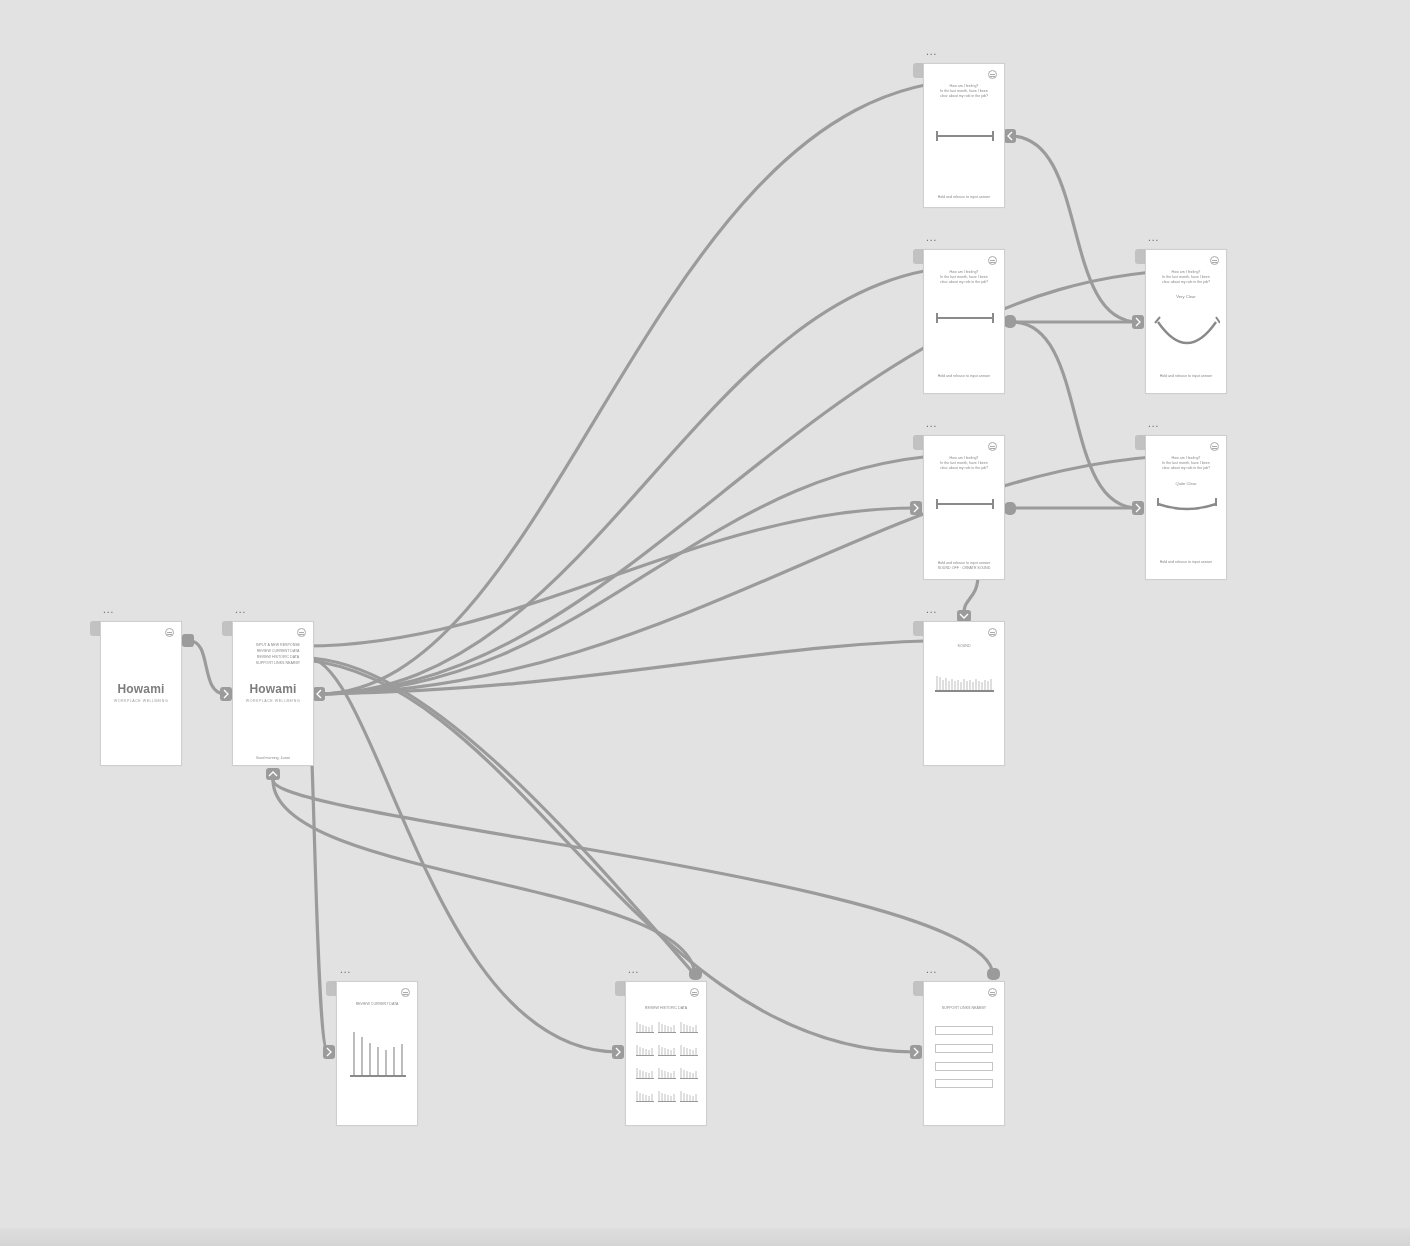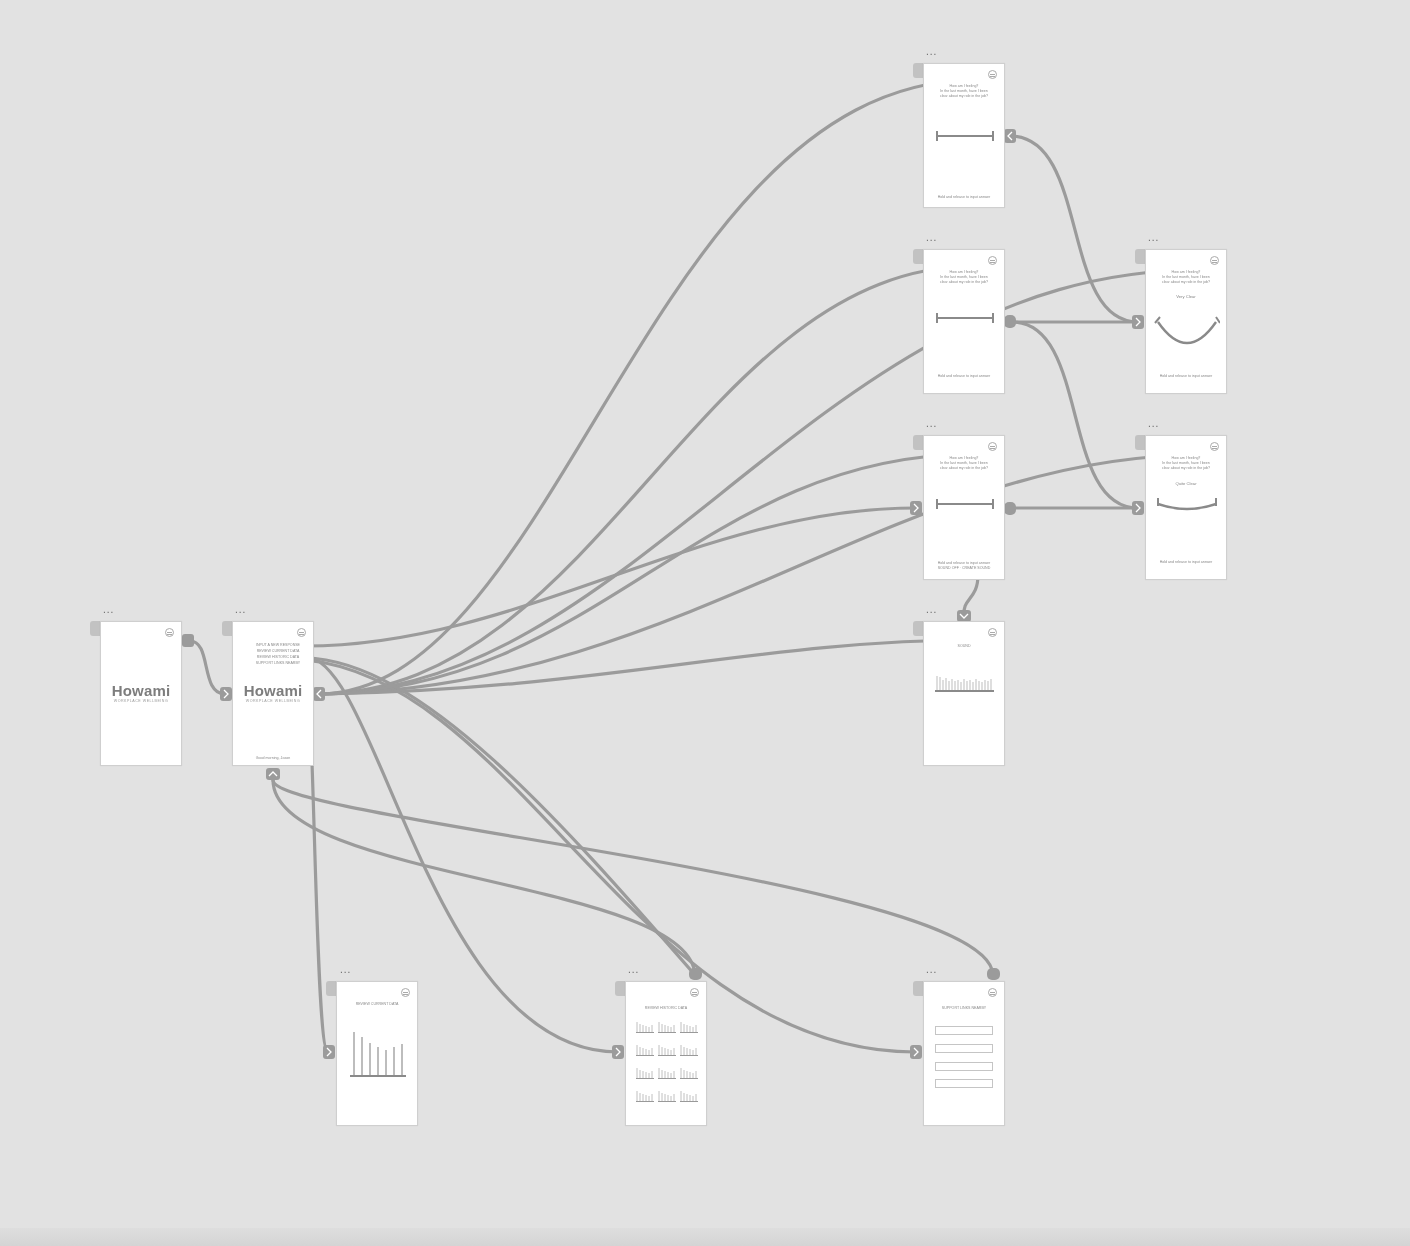--- a/index.html
+++ b/index.html
@@ -5,21 +5,21 @@
   html,body{margin:0;padding:0;}
   body{width:1410px;height:1246px;background:#e2e2e2;position:relative;overflow:hidden;font-family:"Liberation Sans",sans-serif;color:#777;}
   .bottom-shade{position:absolute;left:0;top:1228px;width:1410px;height:18px;background:linear-gradient(#dedede,#d4d4d4);}
   .artboard{position:absolute;width:82px;height:145px;background:#fff;border:1px solid #cfcfcf;box-sizing:border-box;box-shadow:0 0 1px rgba(0,0,0,0.08);}
   .dots{position:absolute;font-size:10px;letter-spacing:1px;color:#666;line-height:8px;}
   .tab{position:absolute;width:12px;height:15px;background:#c2c2c2;border-radius:3px 0 0 3px;}
   .menu-icon{position:absolute;right:7px;top:6px;width:9px;height:9px;border:1px solid #aaa;border-radius:50%;box-sizing:border-box;}
   .menu-icon::before{content:"";position:absolute;left:1px;right:1px;top:3px;height:1px;background:#aaa;}
   .menu-icon::after{content:"";position:absolute;left:1px;right:1px;top:5px;height:1px;background:#aaa;}
   .tiny{position:absolute;left:0;right:0;text-align:center;font-size:3.6px;line-height:4.6px;color:#888;}
-  .logo{position:absolute;left:0;right:0;text-align:center;font-size:15px;font-weight:bold;color:#7d7d7d;letter-spacing:0.2px;}
+  .logo{position:absolute;left:0;right:0;text-align:center;font-size:12px;font-weight:bold;color:#7d7d7d;letter-spacing:0.2px;}
   .logo-sub{position:absolute;left:0;right:0;text-align:center;font-size:3.6px;letter-spacing:0.5px;color:#999;}
   .slider{position:absolute;left:12px;width:58px;height:2px;background:#8a8a8a;}
   .slider::before,.slider::after{content:"";position:absolute;top:-4px;width:2px;height:10px;background:#8a8a8a;}
   .slider::before{left:0;} .slider::after{right:0;}
   .field{position:absolute;left:11px;width:58px;height:9px;border:1px solid #c5c5c5;box-sizing:border-box;}
   svg.wires{position:absolute;left:0;top:0;pointer-events:none;}
 </style>
 </head>
 <body>
 

